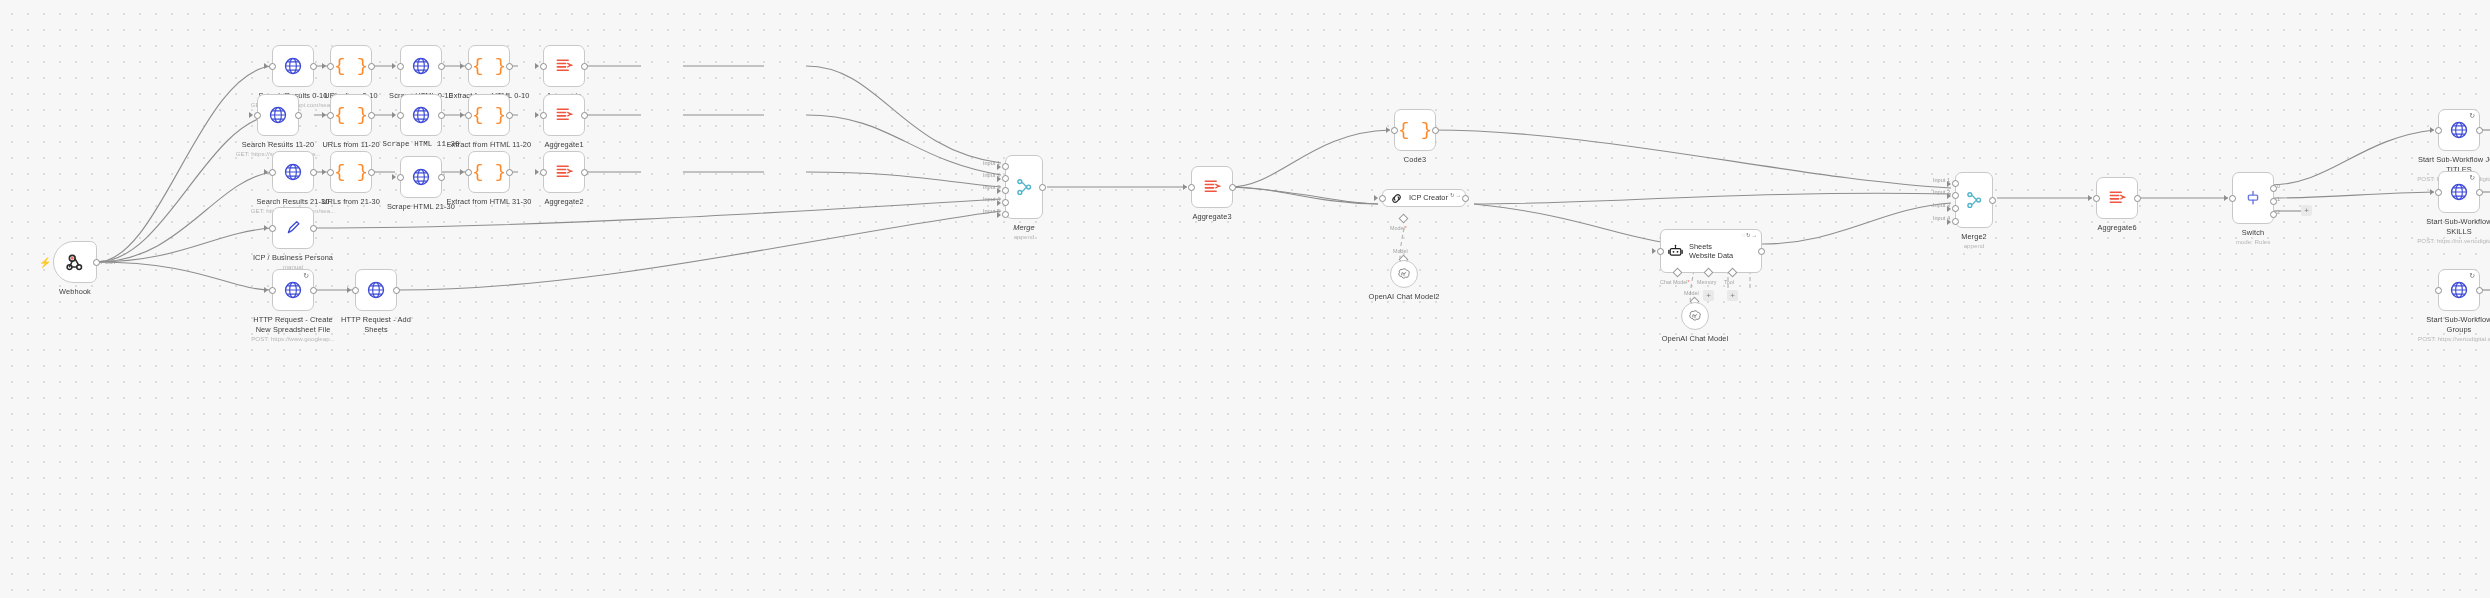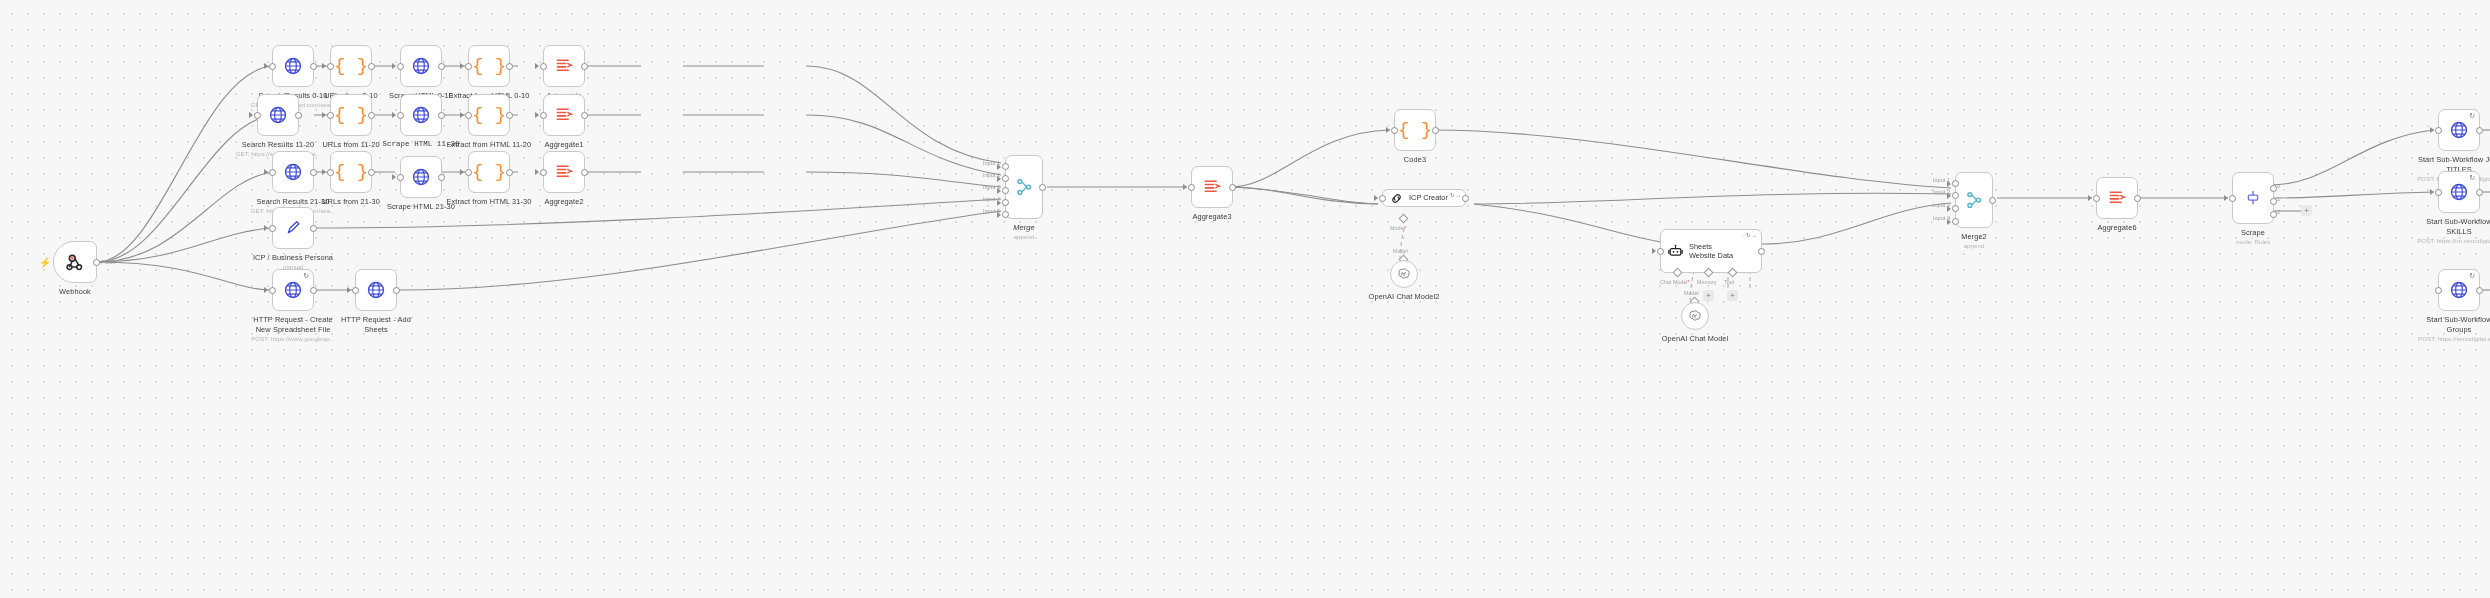--- a/index.html
+++ b/index.html
@@ -638,21 +638,21 @@
       </svg>
       <div class="arrowin"></div>
       <div class="port inp"></div>
       <div class="port out fixed" style="top:12px;"></div>
       <div class="outlabel" style="left:44px; top:10px;">0</div>
       <div class="port out fixed" style="top:25px;"></div>
       <div class="outlabel" style="left:44px; top:23px;">1</div>
       <div class="port out fixed" style="top:38px;"></div>
       <div class="outlabel" style="left:44px; top:36px;">2</div>
     </div>
-    <div class="caption" style="top:56px;">Scrape</div>
+    <div class="caption" style="top:56px;">Switch</div>
     <div class="subcap" style="top:66px;">mode: Rules</div>
     <div class="plusbtn" style="left:69px; top:33px;">+</div>
   </div>
 
   <div class="node" style="left:2438px; top:109px;">
     <div class="nbox">
       <div class="retry">↻</div>
       <svg class="icon" width="20" height="20" viewBox="0 0 24 24">
         <circle cx="12" cy="12" r="9" fill="none" stroke="#3e4bd6" stroke-width="1.6"></circle>
         <ellipse cx="12" cy="12" rx="4" ry="9" fill="none" stroke="#3e4bd6" stroke-width="1.4"></ellipse>

